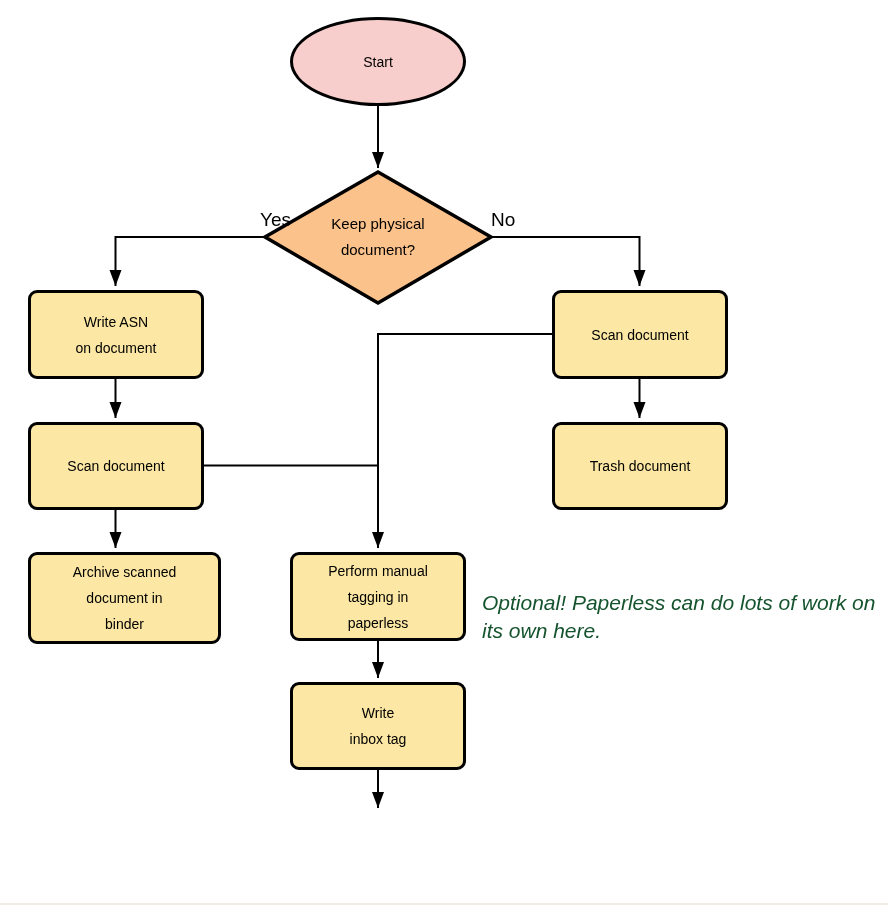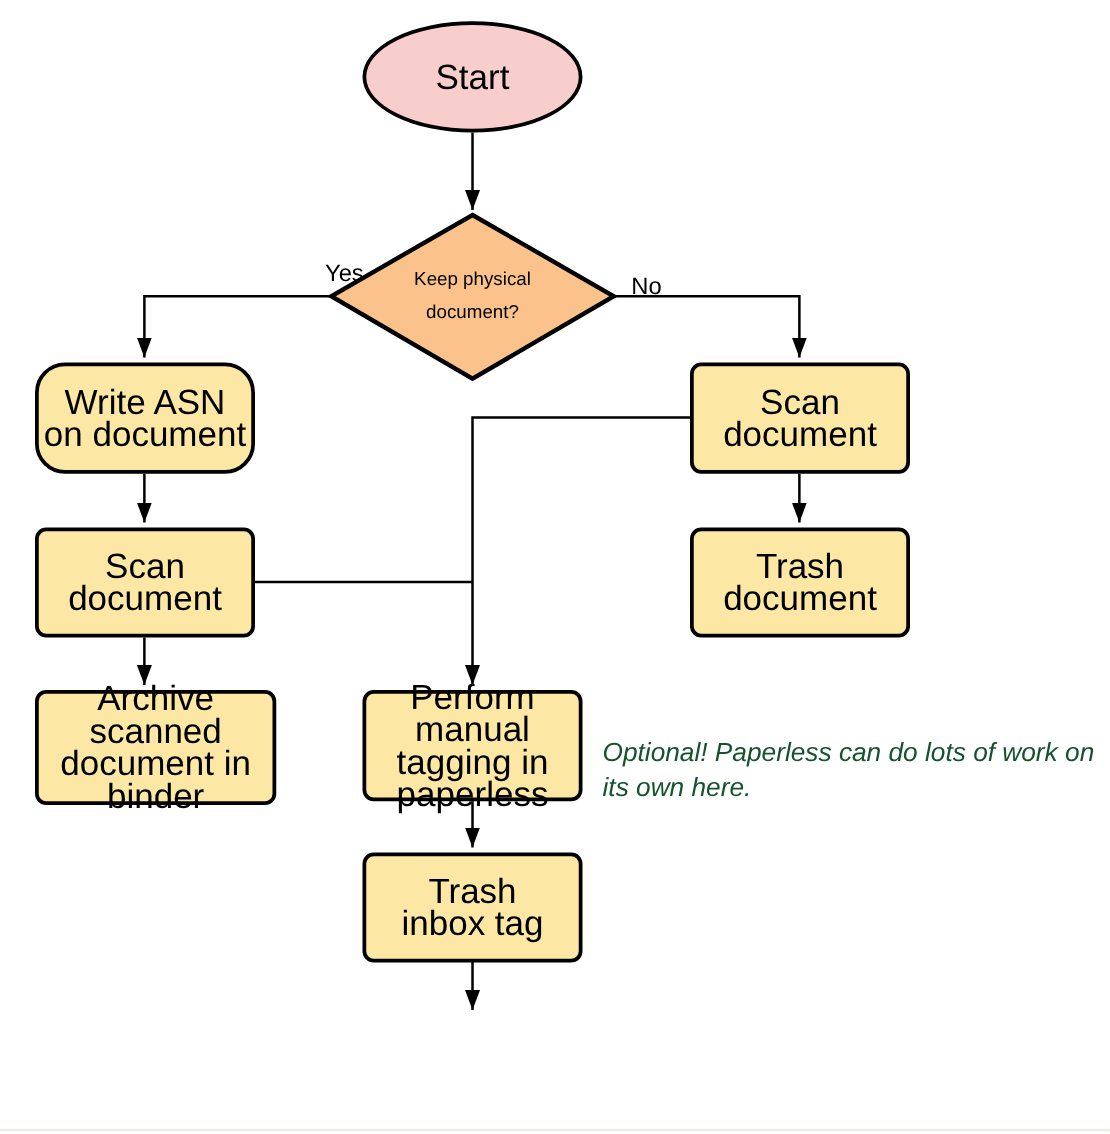--- a/index.html
+++ b/index.html
@@ -32,21 +32,21 @@
   }
   .node {
     position: absolute;
     z-index: 2;
     display: flex;
     align-items: center;
     justify-content: center;
     text-align: center;
     box-sizing: border-box;
     color: #000000;
-    font-size: 28px;
+    font-size: 14px;
     line-height: 26px;
   }
   .node .node-label {
     white-space: pre-line;
     padding: 0 4px;
   }
   .process {
     background: #fce8a4;
     border: 3.5px solid #000000;
     border-radius: 9px;
@@ -125,23 +125,23 @@
   <div class="node terminal" style="left:290px; top:17px; width:176px; height:89px;">
     <span class="node-label">Start</span>
   </div>
 
   <div class="decision-text" style="left:283px; top:205px; width:190px; height:64px;">
     <span class="node-label">Keep physical
 document?</span>
   </div>
 
   <span class="edge-label" style="left:212px; top:209px;margin-left:48px;">Yes</span>
-  <span class="edge-label" style="left:505px; top:209px;margin-top:10px;">No</span>
+  <span class="edge-label" style="left:491px; top:209px;">No</span>
 
-  <div class="node process" style="left:28px; top:290px; width:176px; height:89px;border-radius:24px;">
+  <div class="node process" style="left:28px; top:290px; width:176px; height:89px;">
     <span class="node-label">Write ASN
 on document</span>
   </div>
   <div class="node process" style="left:28px; top:422px; width:176px; height:88px;">
     <span class="node-label">Scan document</span>
   </div>
   <div class="node process" style="left:28px; top:552px; width:193px; height:92px;">
     <span class="node-label">Archive scanned
 document in
 binder</span>
@@ -153,21 +153,21 @@
   <div class="node process" style="left:552px; top:422px; width:176px; height:88px;">
     <span class="node-label">Trash document</span>
   </div>
 
   <div class="node process" style="left:290px; top:552px; width:176px; height:89px;">
     <span class="node-label">Perform manual
 tagging in
 paperless</span>
   </div>
   <div class="node process" style="left:290px; top:682px; width:176px; height:88px;">
-    <span class="node-label">Trash
+    <span class="node-label">Write
 inbox tag</span>
   </div>
 
   <div class="annotation" style="left:482px; top:589px; width:402px;">Optional! Paperless can do lots of work on its own here.</div>
 
 
   <div class="bottom-rule"></div>
 </div>
 
 </body></html>

